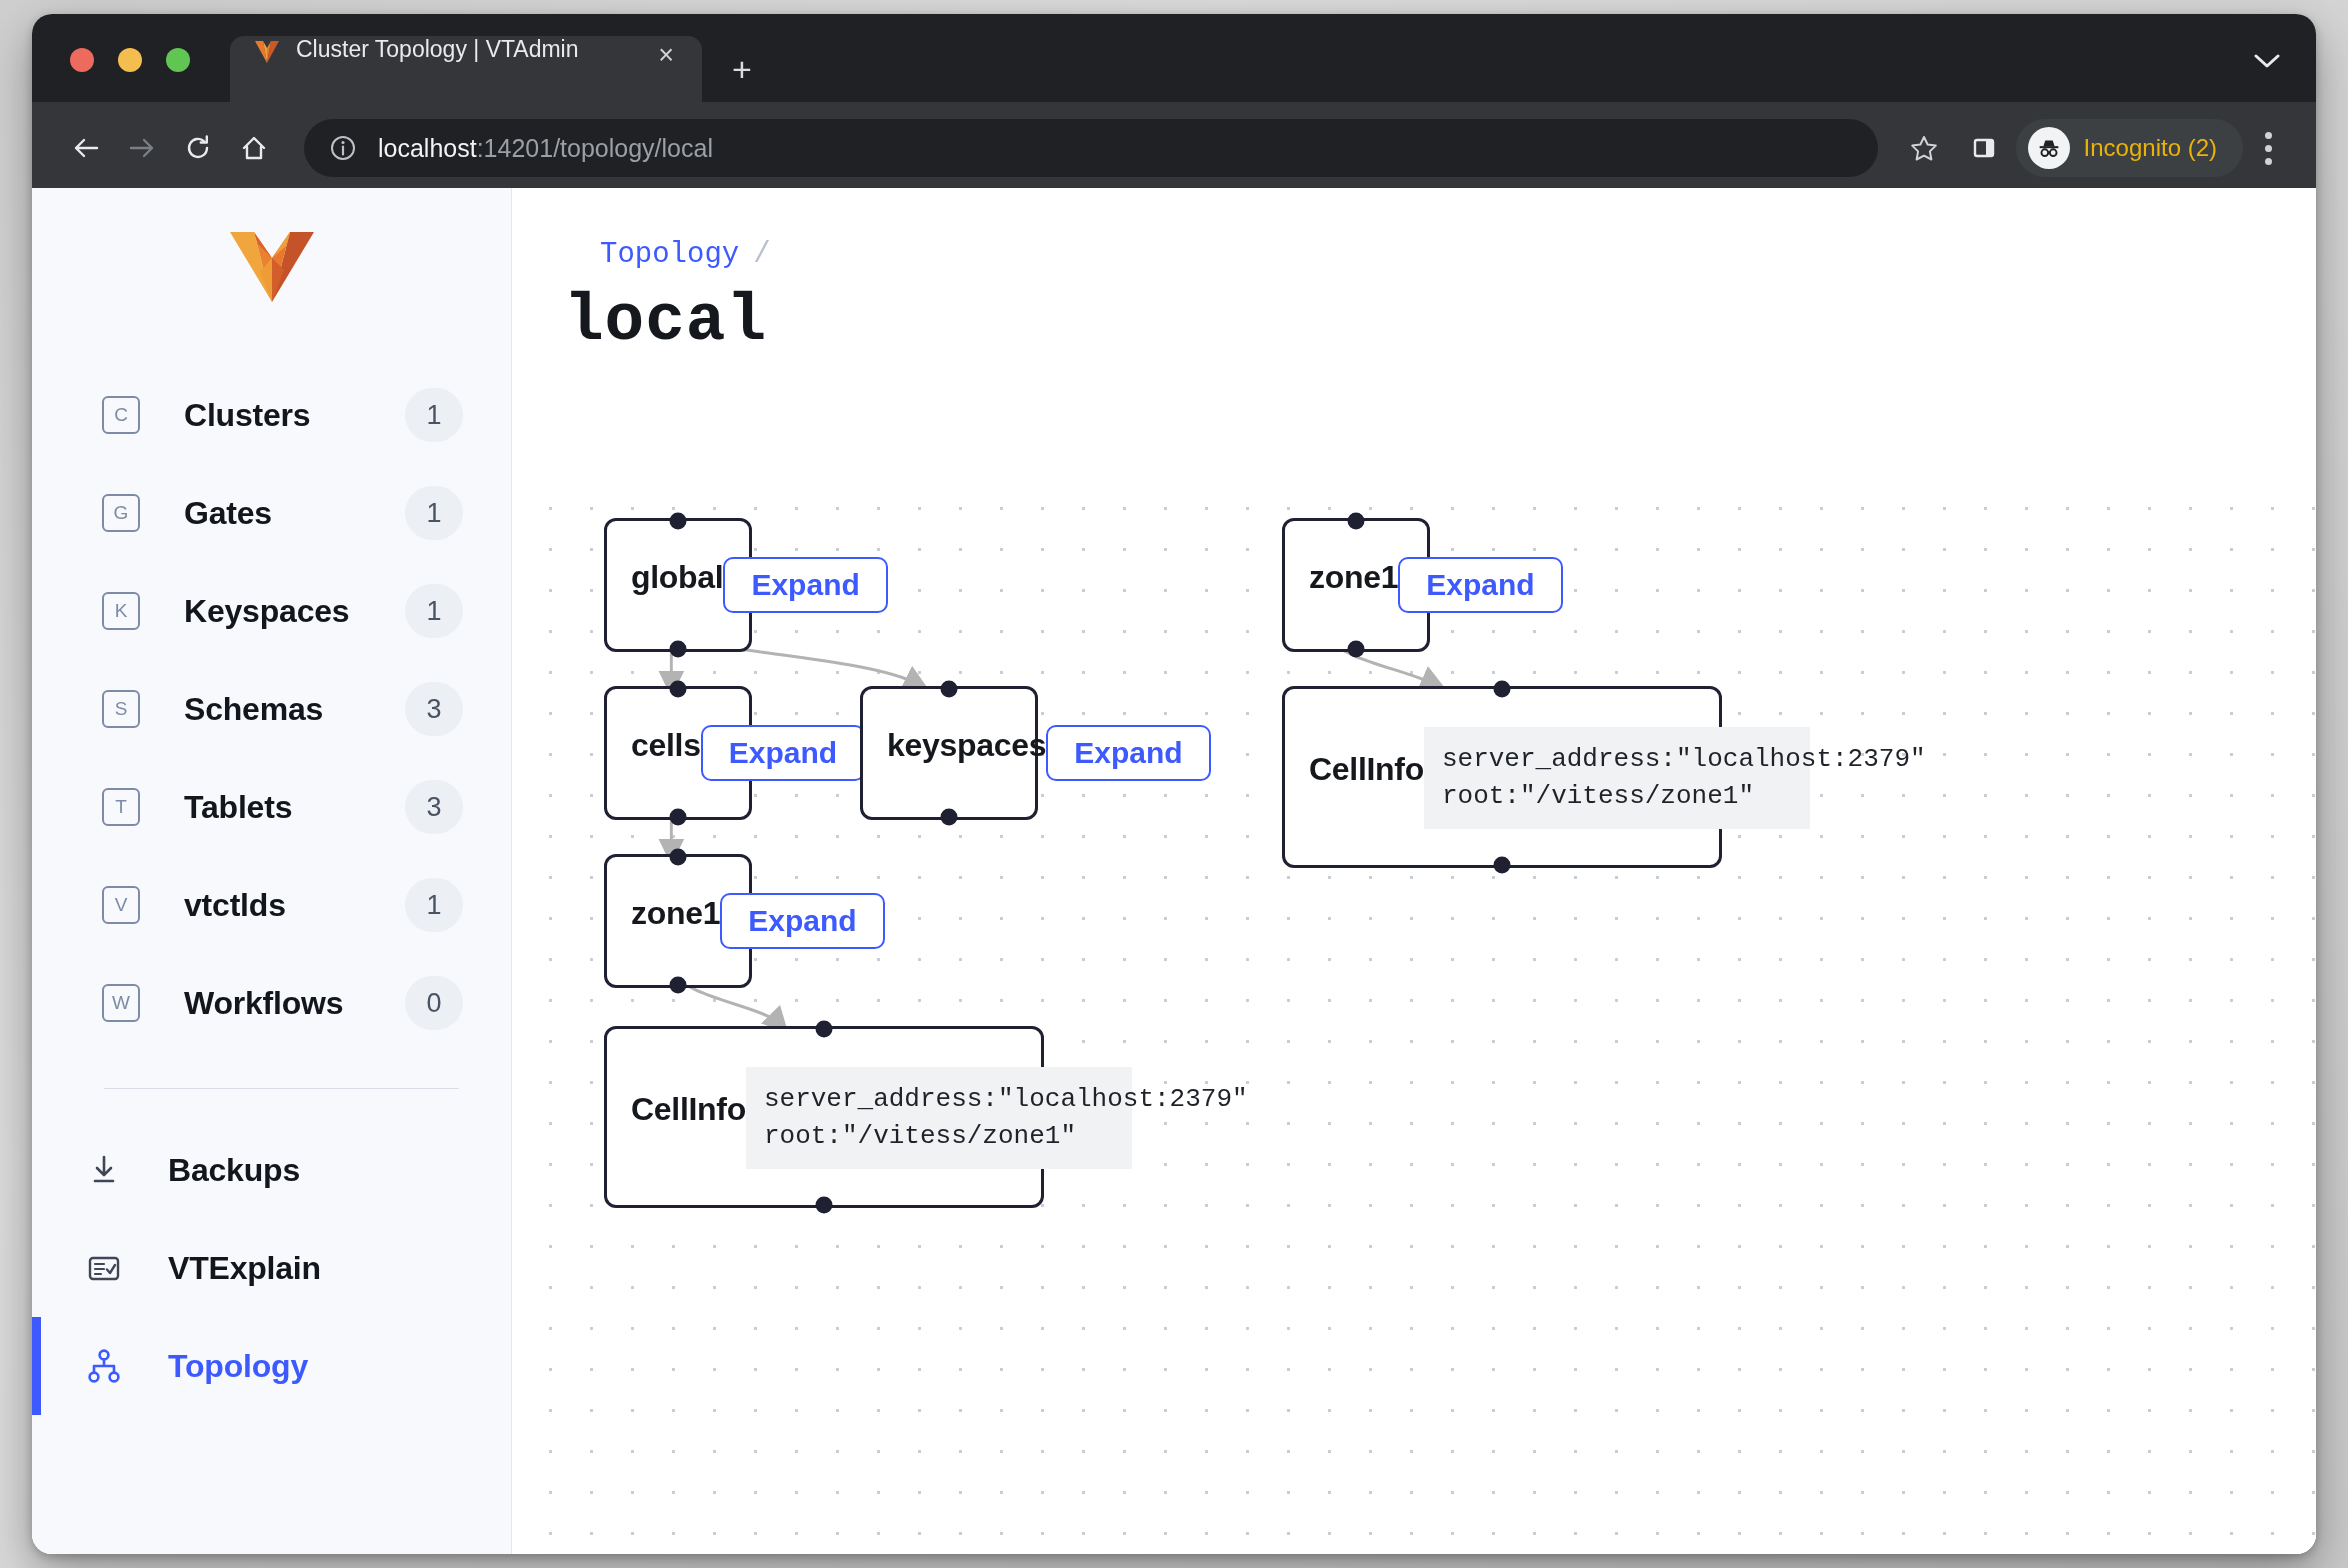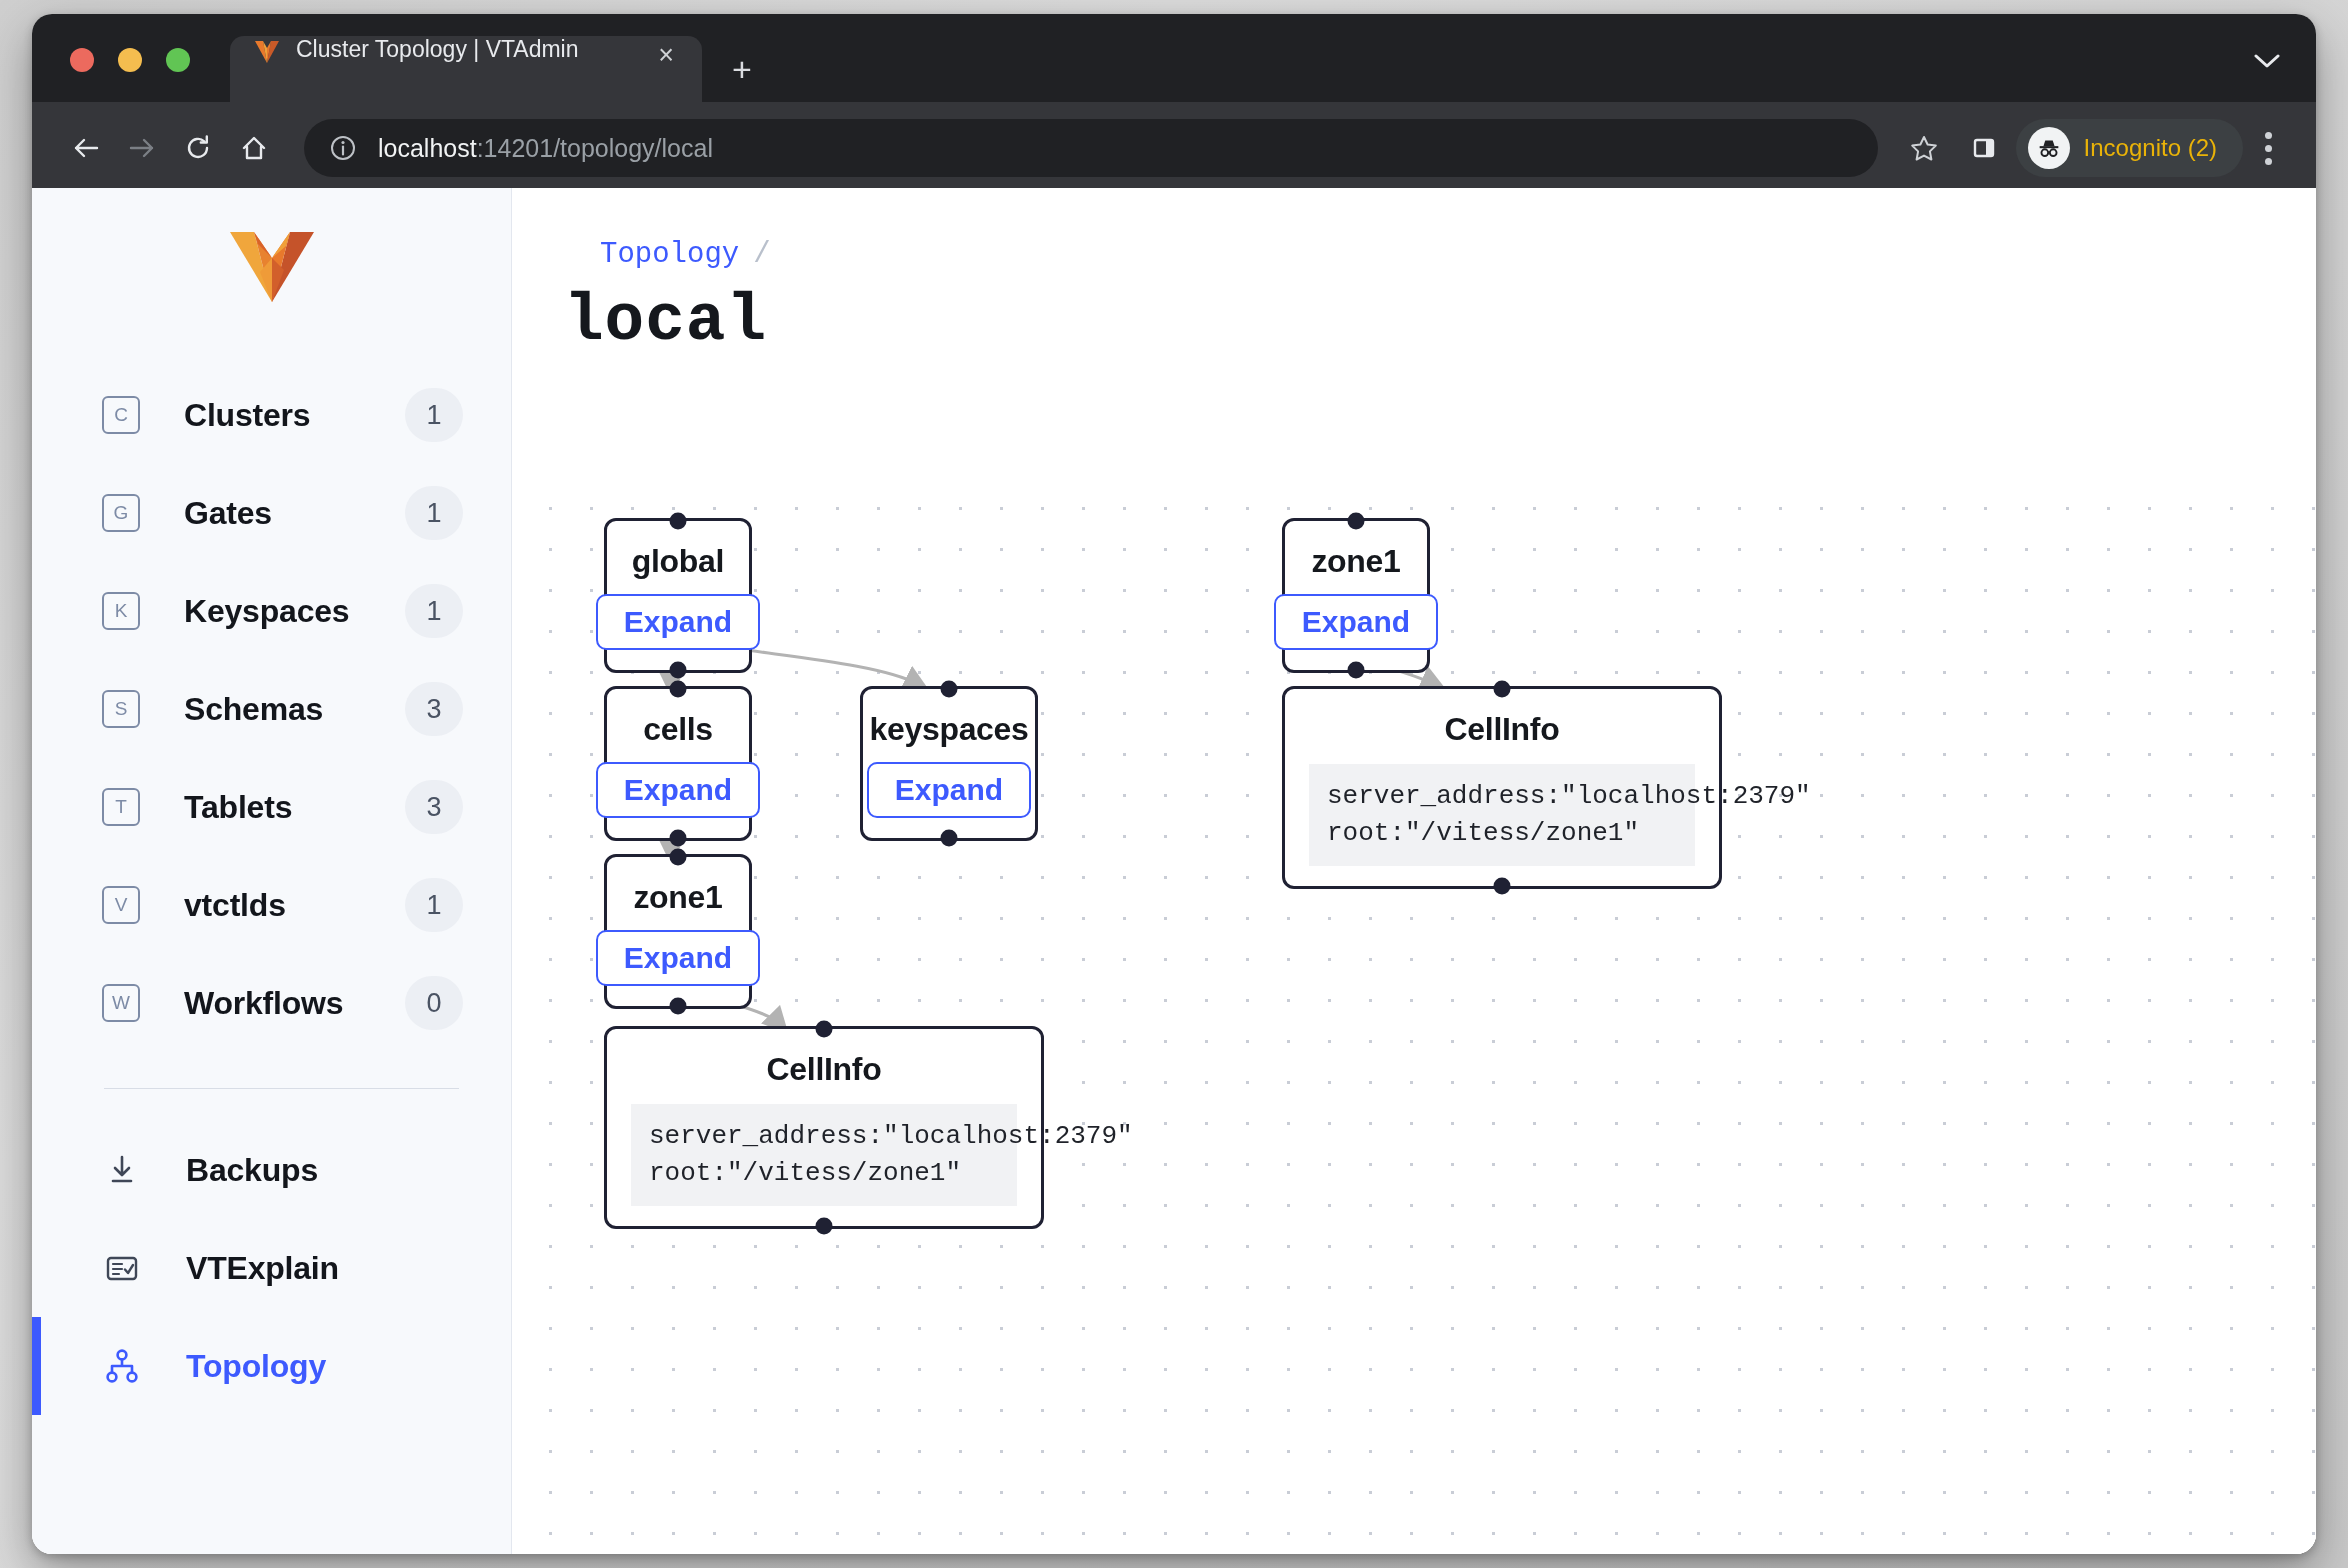--- a/index.html
+++ b/index.html
@@ -161,21 +161,21 @@
     background: #eceff4;
     color: #4a5363;
     font-size: 27px;
     display: flex; align-items: center; justify-content: center;
     padding: 0 16px;
   }
   .nav-sep {
     height: 1px; background: #d8dde6;
     margin: 36px 52px 32px 72px;
   }
-  .nav-item.plain { padding-left: 70px; justify-content: space-between; }
+  .nav-item.plain { padding-left: 52px; justify-content: space-between; }
   .nav-svg-icon { flex: 0 0 auto; width: 40px; height: 40px; }
   .nav-item.active .nav-label { color: #3d5afe; }
   .active-bar {
     position: absolute; left: 0; top: 0;
     width: 9px; height: 100%;
     background: #3d5afe;
   }
 
   
   .main { flex: 1 1 auto; position: relative; background: #ffffff; overflow: hidden; }
@@ -203,22 +203,22 @@
     background-size: 41px 41px;
     background-position: 18px 10px;
   }
   .edges { position: absolute; left: 0; top: 0; width: 100%; height: 100%; }
 
   .node {
     position: absolute;
     background: #ffffff;
     border: 3px solid #1f2133;
     border-radius: 12px;
-    display: flex; flex-direction: column; align-items: center;
-    padding: 22px 24px 20px;
+    display: flex; flex-direction: row; align-items: center;
+    padding: 22px 24px 36px;
   }
   .node-title {
     font-size: 32px; font-weight: 700; color: #15181d;
     letter-spacing: -.3px;
     white-space: nowrap;
   }
   .expand-btn {
     margin-top: 14px;
     border: 2px solid #3d5afe;
     border-radius: 10px;

